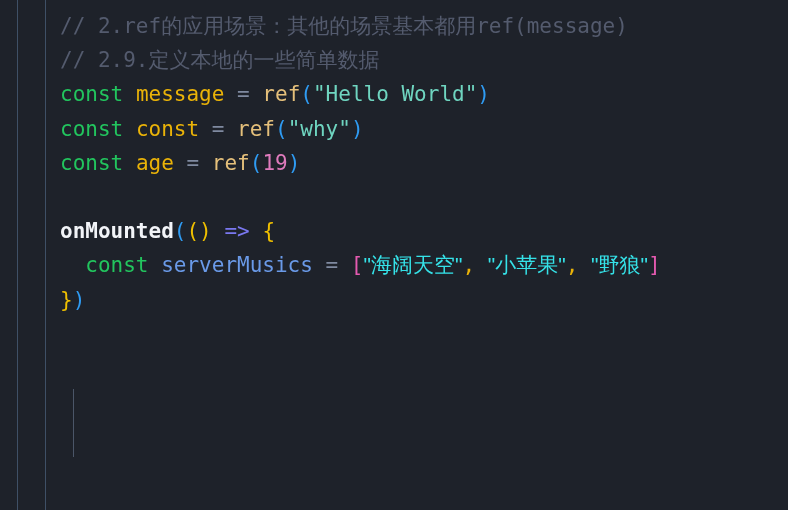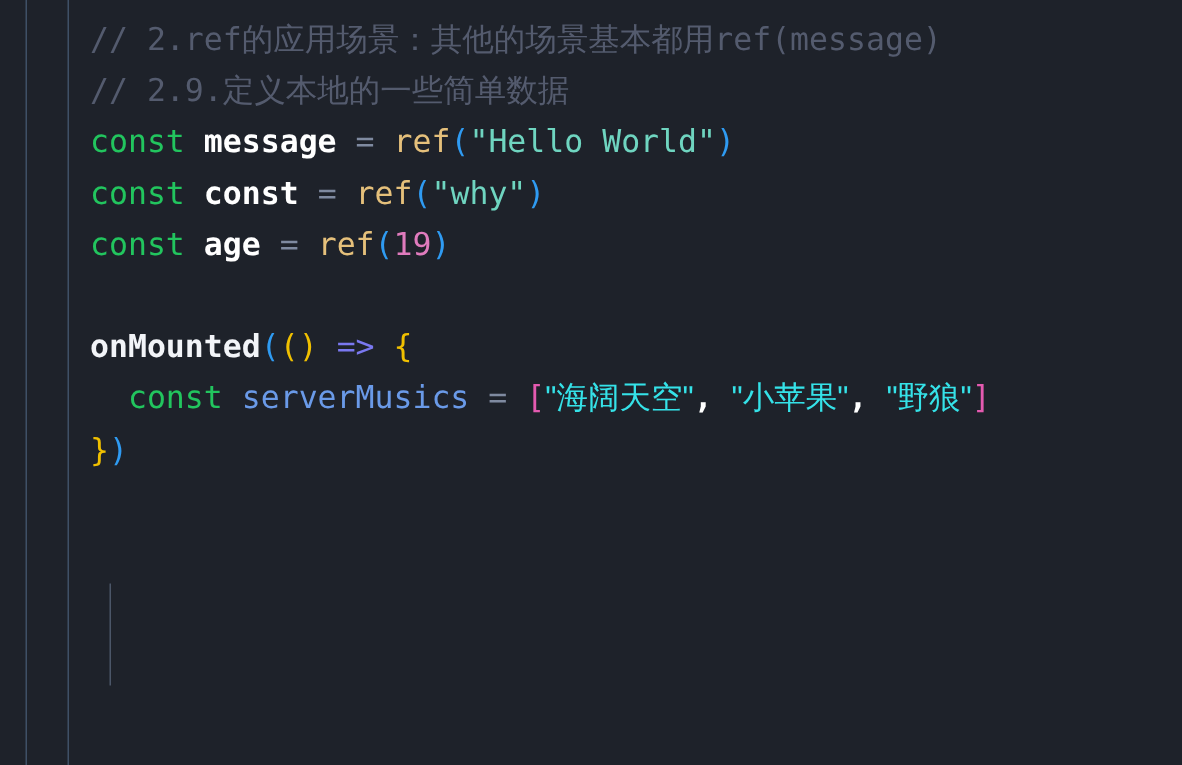--- a/index.html
+++ b/index.html
@@ -55,21 +55,21 @@
     left: 73px;
     top: 389px;
     width: 1px;
     height: 68px;
     background: #4b5668;
   }
 
   
   .cmt  { color: #545b6e; }
   .kw   { color: #22c55e; }          
-  .var  { color: #ffffff; font-weight: bold; }          
+  .var  { color: #eab308; }          
   .var2 { color: #6a9ae8; }          
   .op   { color: #7f8aa0; }          
   .arrow{ color: #7a78f0; }          
   .fn   { color: #e5c07b; }          
   .fnw  { color: #f2f4f8; font-weight: 700; }  
   .str  { color: #6fd5c0; }          
   .str2 { color: #35e2e8; }          
   .num  { color: #e07bbd; }          
   .p1   { color: #2f9bf2; }          
   .p2   { color: #f0c000; }          

